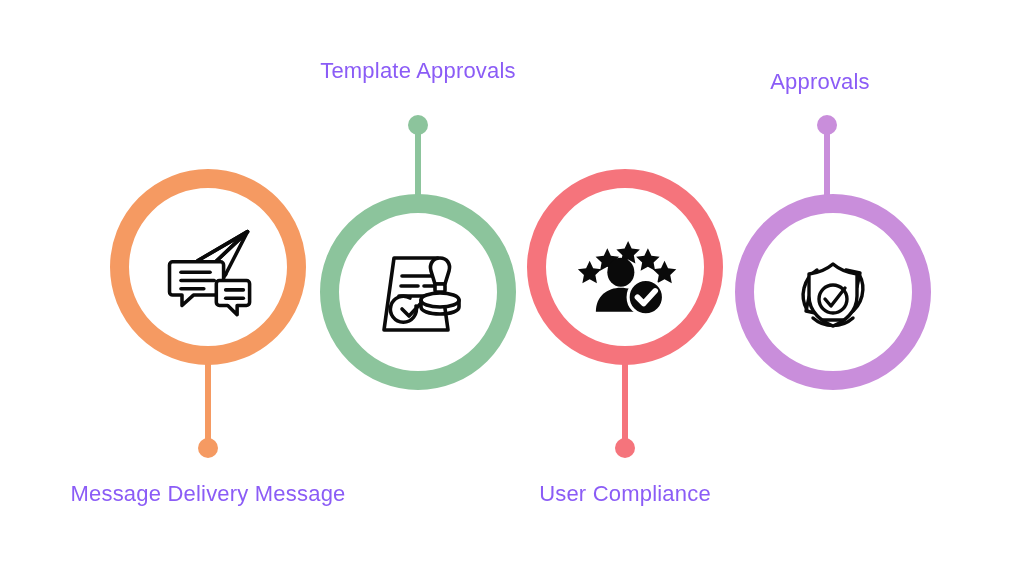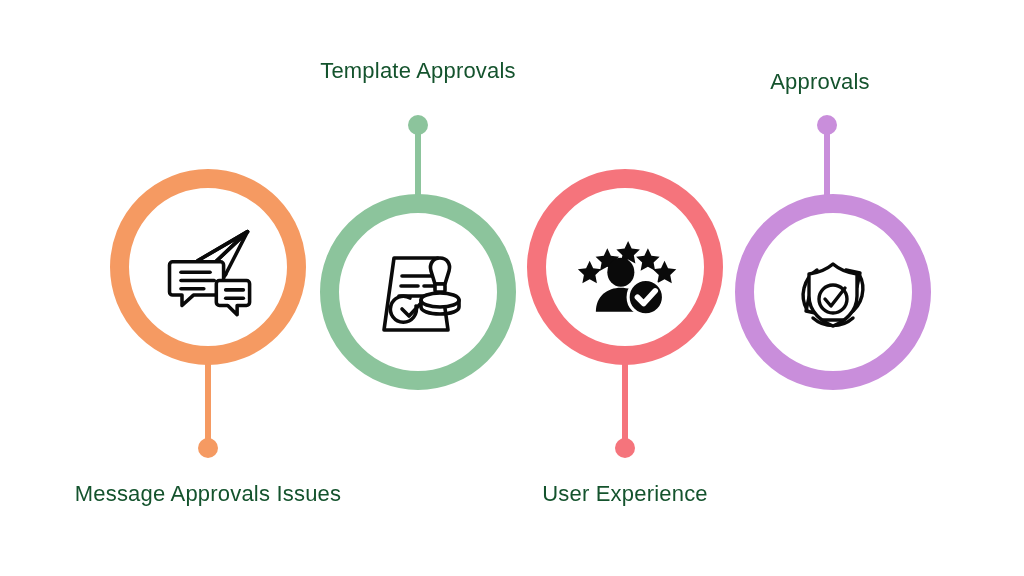--- a/index.html
+++ b/index.html
@@ -51,21 +51,21 @@
   .stem-dot {
     position: absolute;
     width: 20px;
     height: 20px;
     border-radius: 50%;
     z-index: 2;
   }
 
   .label {
     position: absolute;
-    color: #14532d;
+    color: #8b5cf6;
     font-size: 22px;
     font-weight: 400;
     letter-spacing: 0.2px;
     white-space: nowrap;
     line-height: 1;
     z-index: 5;
   }
 </style>
 </head>
 <body>
@@ -85,21 +85,21 @@
     <line x1="24" y1="55" x2="52" y2="55"></line>
     <line x1="24" y1="63" x2="56" y2="63"></line>
     <line x1="24" y1="71" x2="46" y2="71"></line>
 
     <path d="M61 63 h26 a3 3 0 0 1 3 3 v18 a3 3 0 0 1 -3 3 h-9 v9 l-9 -9 h-8 a3 3 0 0 1 -3 -3 v-18 a3 3 0 0 1 3 -3 z" fill="#ffffff"></path>
     <line x1="67" y1="72" x2="84" y2="72"></line>
     <line x1="67" y1="80" x2="84" y2="80"></line>
   </svg>
       </div>
     </div>
-    <div class="label" style="left: 208px; top: 494px; transform: translate(-50%, -50%);">Message Approvals Issues</div>
+    <div class="label" style="left: 208px; top: 494px; transform: translate(-50%, -50%);">Message Delivery Message</div>
     <div class="stem" style="background: rgb(140, 196, 156); left: 415px; top: 125px; height: 79px;"></div>
     <div class="stem-dot" style="background: rgb(140, 196, 156); left: 408px; top: 115px;"></div>
     <div class="ring" style="border: 19px solid rgb(140, 196, 156); width: 196px; height: 196px; left: 320px; top: 194px;">
       <div class="icon-wrap">
         <svg id="svg-document-stamp-approval-icon" viewBox="0 0 100 100" width="100" height="100" fill="none" stroke="#0a0a0a" stroke-width="3.6" stroke-linecap="round" stroke-linejoin="round">
 
     <path d="M26 16 H70 L80 88 H16 Z" fill="#ffffff"></path>
 
     <line x1="34" y1="34" x2="66" y2="34"></line>
     <line x1="33" y1="44" x2="50" y2="44"></line>
@@ -132,21 +132,21 @@
     <ellipse cx="46" cy="55" rx="13" ry="14"></ellipse>
 
     <path d="M22 93 c0 -15 11 -23 24 -23 s24 8 24 23 z"></path>
 
     <circle cx="70" cy="79" r="17" fill="#0a0a0a"></circle>
     <circle cx="70" cy="79" r="17" fill="none" stroke="#ffffff" stroke-width="3"></circle>
     <polyline points="62,79 68,85 79,73" fill="none" stroke="#ffffff" stroke-width="5.5" stroke-linecap="round" stroke-linejoin="round"></polyline>
   </svg>
       </div>
     </div>
-    <div class="label" style="left: 625px; top: 494px; transform: translate(-50%, -50%);">User Experience</div>
+    <div class="label" style="left: 625px; top: 494px; transform: translate(-50%, -50%);">User Compliance</div>
     <div class="stem" style="background: rgb(201, 142, 219); left: 824px; top: 125px; height: 79px;"></div>
     <div class="stem-dot" style="background: rgb(201, 142, 219); left: 817px; top: 115px;"></div>
     <div class="ring" style="border: 19px solid rgb(201, 142, 219); width: 196px; height: 196px; left: 735px; top: 194px;">
       <div class="icon-wrap">
         <svg id="svg-shield-check-refresh-icon" viewBox="0 0 100 100" width="100" height="100" fill="none" stroke="#0a0a0a" stroke-width="3.4" stroke-linecap="round" stroke-linejoin="round">
 
     <path d="M24 68 a30 30 0 0 1 10 -40"></path>
     <polyline points="26,55 23,69 37,72"></polyline>
     <path d="M76 32 a30 30 0 0 1 -10 40"></path>
     <polyline points="74,45 77,31 63,28"></polyline>

